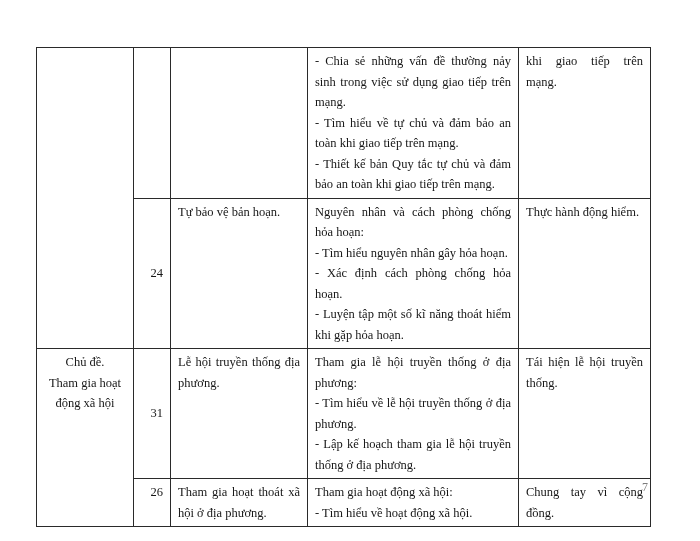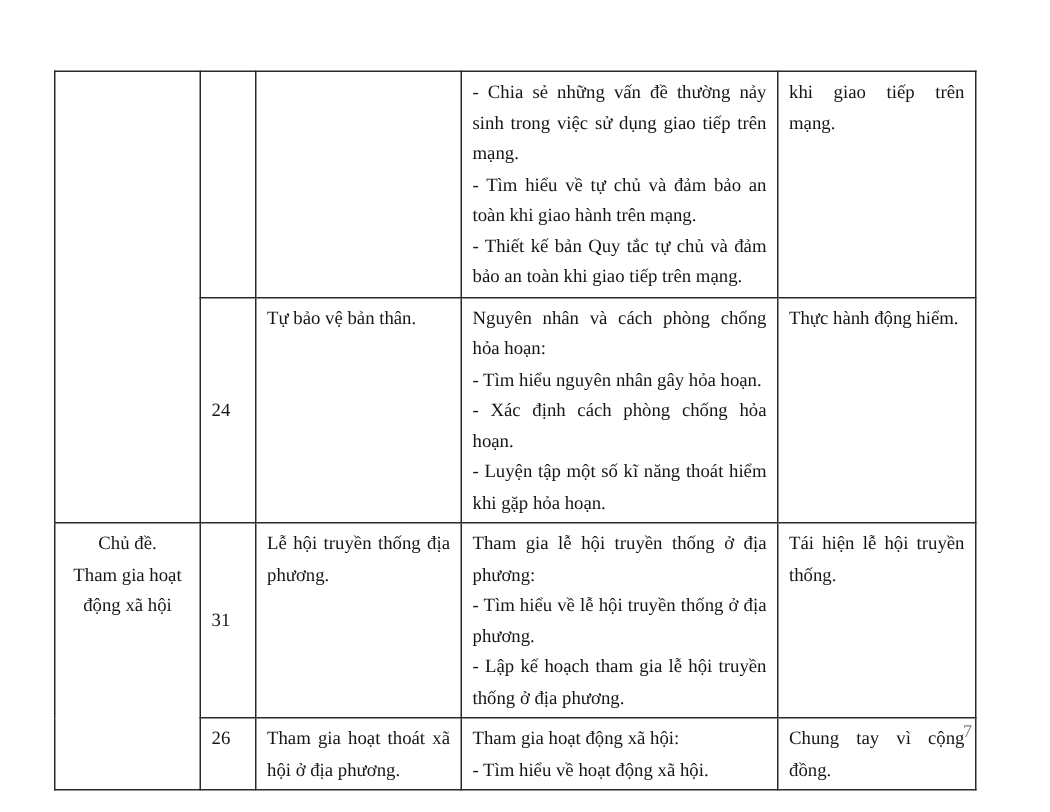--- a/index.html
+++ b/index.html
@@ -30,21 +30,21 @@
     vertical-align: top;
     padding: 3px 7px 3px 7px;
     overflow: hidden;
   }
   td.theme {
     text-align: center;
     font-weight: normal;
     padding-top: 5px;
   }
   td.week {
-    text-align: left;
+    text-align: right;
     padding-left: 2px; padding-right: 2px;
   }
   td.week.mid { vertical-align: middle; }
   .jt { text-align: justify; text-justify: inter-word; }
   .act-heading { }
   .block { margin: 0; }
   .page-number {
     position: absolute;
     left: 638px; top: 480px;
     width: 14px;
@@ -68,32 +68,32 @@
       <col style="width:132px">
     </colgroup>
 
     <tbody>
         <tr style="height:127px">
       <td class="theme" rowspan="2"></td>
       <td class="week"></td>
       <td class="jt"></td>
       <td class="jt">
         <div class="block">- Chia sẻ những vấn đề thường nảy sinh trong việc sử dụng giao tiếp trên mạng.</div>
-        <div class="block">- Tìm hiểu về tự chủ và đảm bảo an toàn khi giao hành trên mạng.</div>
+        <div class="block">- Tìm hiểu về tự chủ và đảm bảo an toàn khi giao tiếp trên mạng.</div>
         <div class="block">- Thiết kế bản Quy tắc tự chủ và đảm bảo an toàn khi giao tiếp trên mạng.</div>
       </td>
       <td class="jt">
         <div class="block">khi giao tiếp trên mạng.</div>
       </td>
     </tr>
 
     <tr style="height:127px">
       <td class="week mid">24</td>
       <td class="jt">
-        <div class="block">Tự bảo vệ bản thân.</div>
+        <div class="block">Tự bảo vệ bản hoạn.</div>
       </td>
       <td class="jt">
         <div class="block act-heading">Nguyên nhân và cách phòng chống hỏa hoạn:</div>
         <div class="block">- Tìm hiểu nguyên nhân gây hỏa hoạn.</div>
         <div class="block">- Xác định cách phòng chống hỏa hoạn.</div>
         <div class="block">- Luyện tập một số kĩ năng thoát hiểm khi gặp hỏa hoạn.</div>
       </td>
       <td class="jt">
         <div class="block">Thực hành động hiểm.</div>
       </td>

